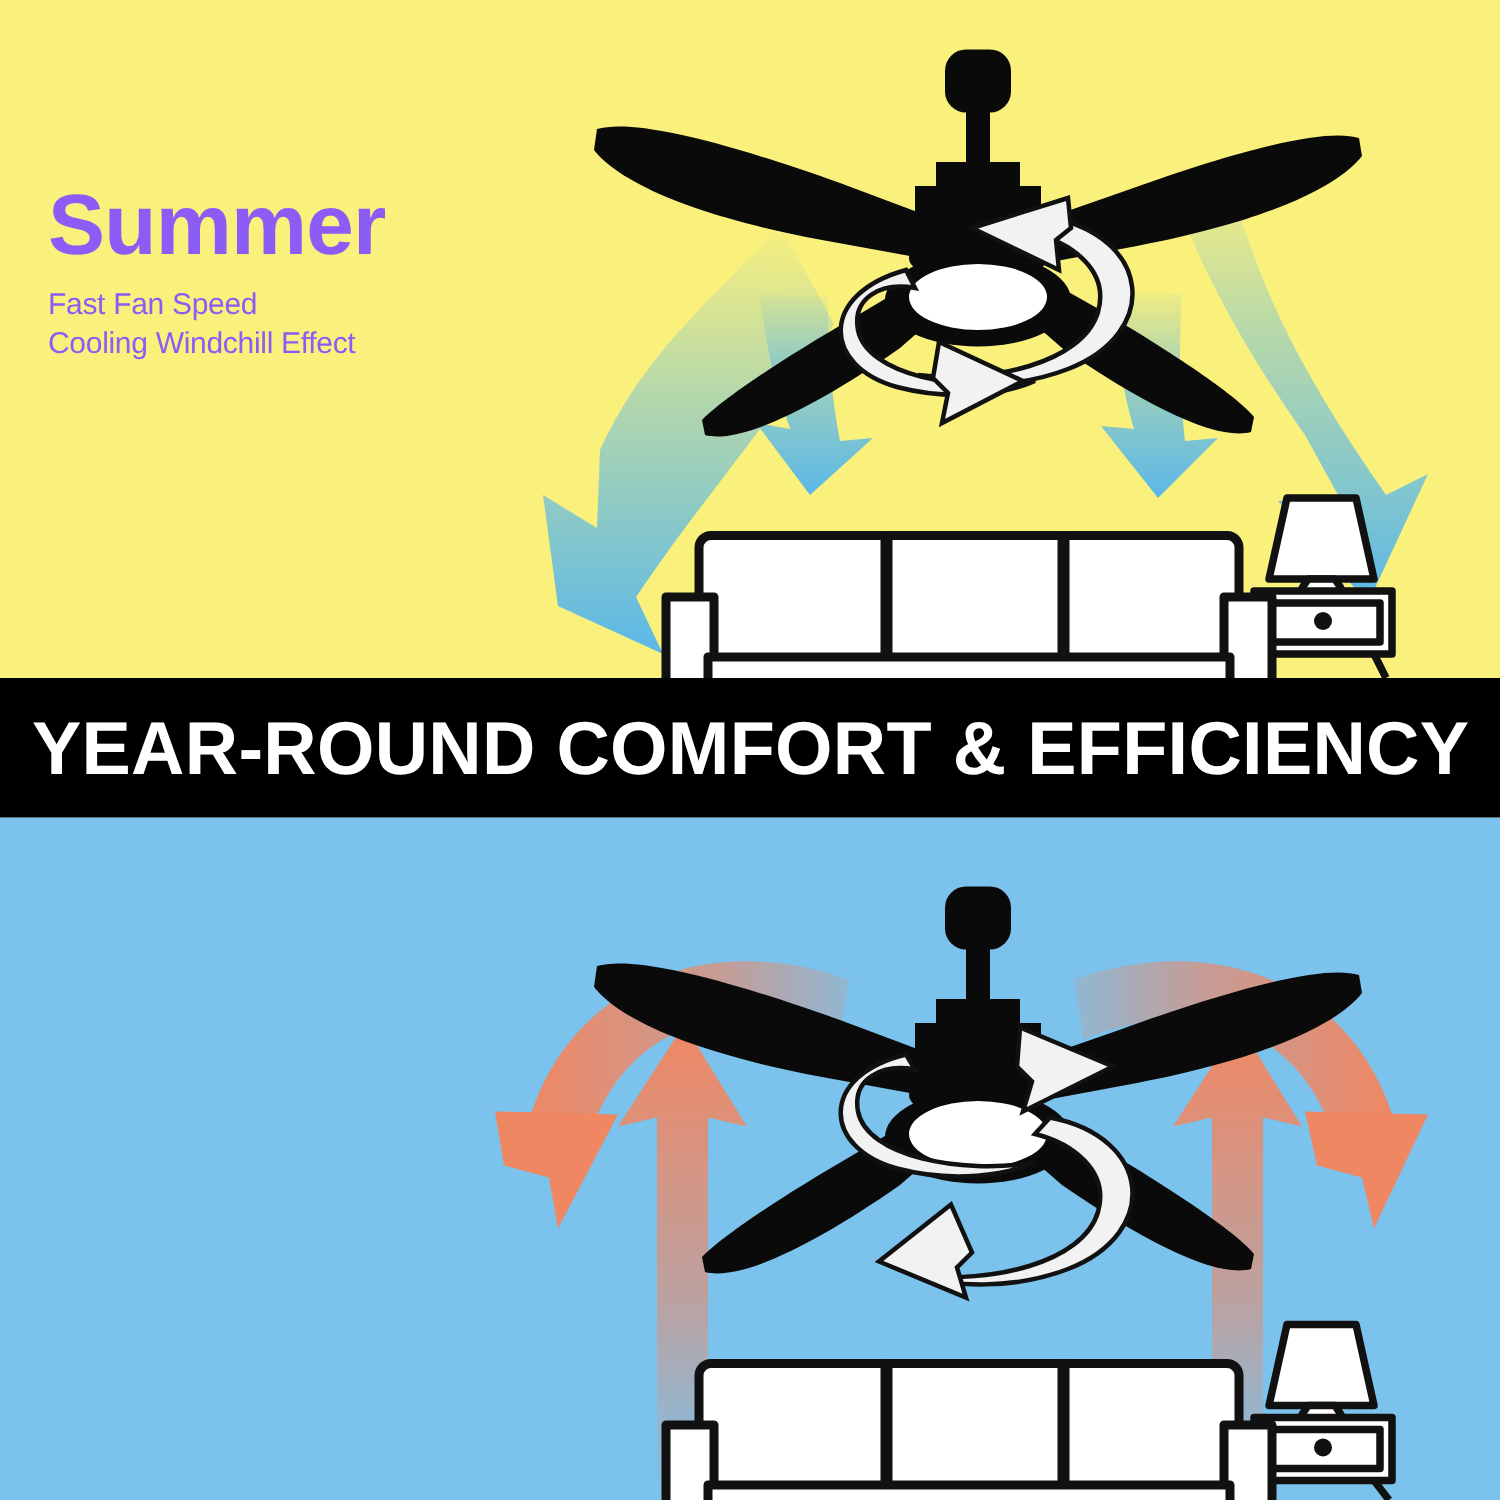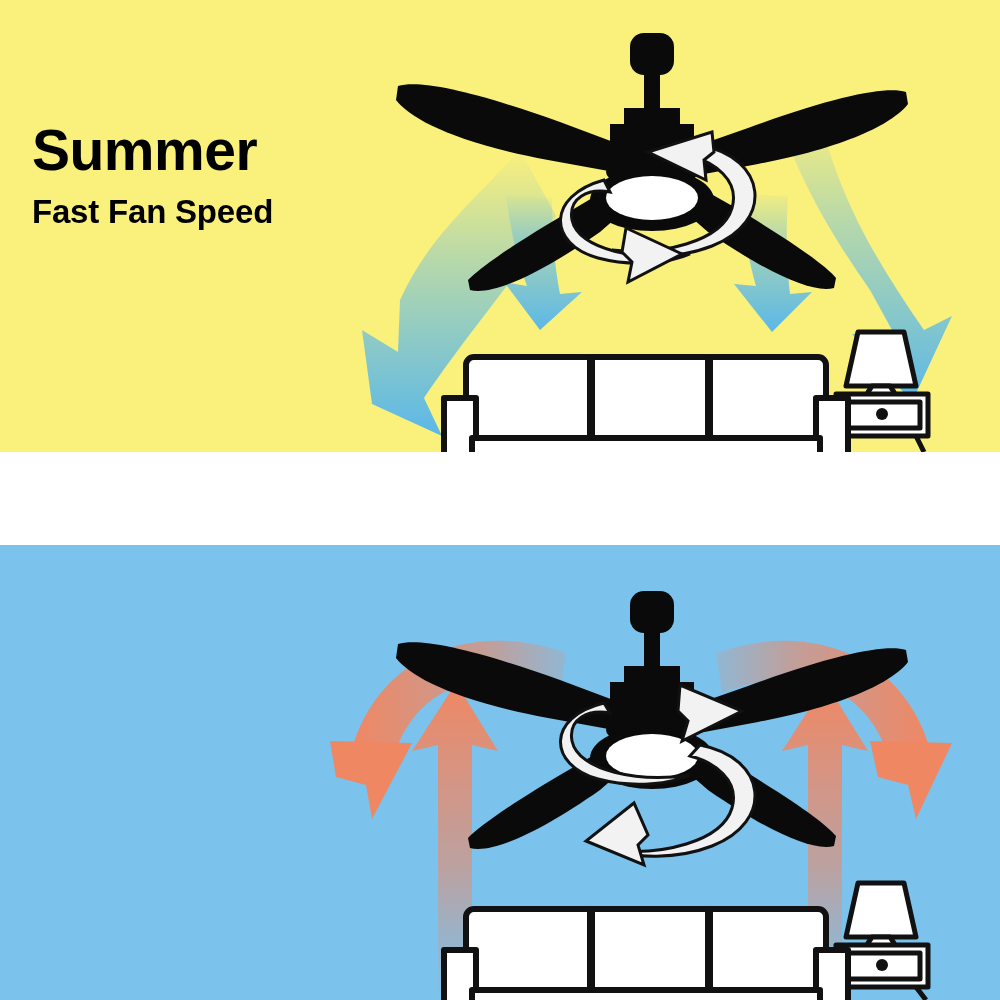--- a/index.html
+++ b/index.html
@@ -28,36 +28,36 @@
   .panel-svg {
     position: absolute;
     left: 0;
     top: 0;
     display: block;
   }
 
   
   .text-block {
     position: absolute;
-    color: #000000;
+    color: #8b5cf6;
     z-index: 6;
   }
   #summer-text { left: 32px; top: 122px; }
 
   .season-heading {
     font-size: 57px;
     font-weight: bold;
     line-height: 1.0;
     letter-spacing: -0.5px;
     margin: 0 0 12px 0;
     white-space: nowrap;
   }
   .season-line {
-    font-size: 33px;
-    font-weight: bold;
+    font-size: 20px;
+    font-weight: normal;
     line-height: 1.28;
     letter-spacing: -0.2px;
     white-space: nowrap;
   }
 
   
   #banner {
     position: absolute;
     left: 0;
     top: 452px;
@@ -173,23 +173,27 @@
         <rect x="444" y="398" width="32" height="60" fill="#FFFFFF"></rect>
         <rect x="816" y="398" width="32" height="60" fill="#FFFFFF"></rect>
 
         <rect x="472" y="438" width="348" height="24" fill="#FFFFFF"></rect>
       </g>
     </svg>
 
     <div class="text-block" id="summer-text">
       <div class="season-heading">Summer</div>
       <div class="season-line">Fast Fan Speed</div>
+      <div class="season-line">Cooling Windchill Effect</div>
     </div>
   </div>
 
+  <div id="banner">
+    <div id="banner-text">YEAR-ROUND COMFORT &amp; EFFICIENCY</div>
+  </div>
 
   <div class="panel" id="winter-panel">
     <svg class="panel-svg" width="1000" height="455" viewBox="0 0 1000 455">
       <defs>
         <linearGradient id="warmFadeUp" x1="0" y1="1" x2="0" y2="0">
           <stop offset="0%" stop-color="#F08763" stop-opacity="0"></stop>
           <stop offset="42%" stop-color="#F08763" stop-opacity="0.55"></stop>
           <stop offset="100%" stop-color="#F08763" stop-opacity="1"></stop>
         </linearGradient>
         <linearGradient id="warmArcLeft" x1="0" y1="0" x2="1" y2="0">

